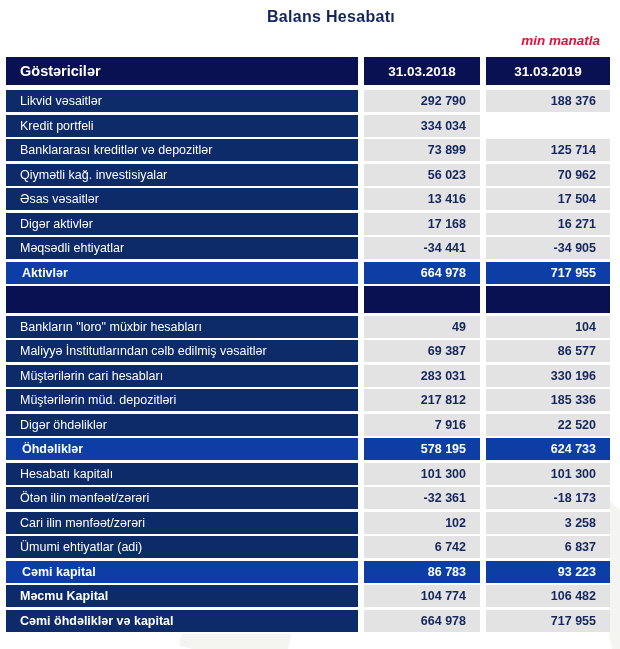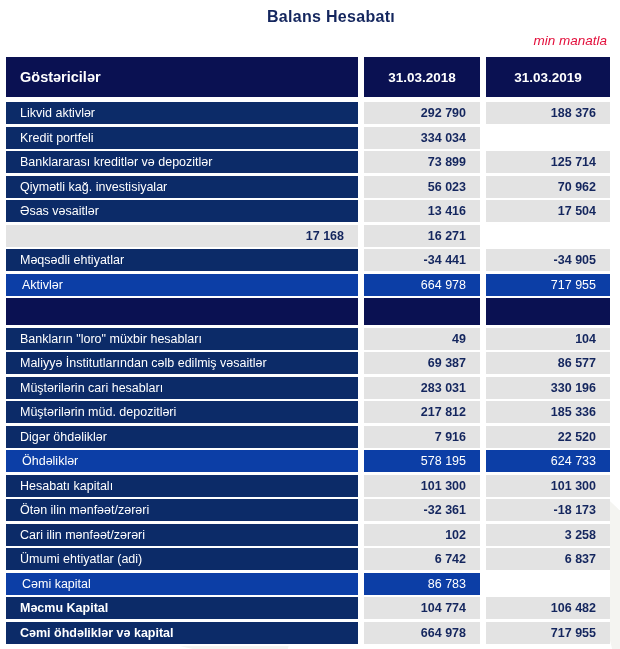--- a/index.html
+++ b/index.html
@@ -24,22 +24,22 @@
     z-index:0;pointer-events:none;
   }
   .page-title{
     position:relative;z-index:2;
     text-align:center;padding-top:8px;
     font-size:16px;font-weight:700;color:var(--text-navy);
     letter-spacing:0.3px;
     padding-left:42px;
   }
   .unit-note{
-    position:absolute;z-index:2;top:33px;right:13px;
-    color:var(--accent-red);font-style:italic;font-weight:400;font-size:13.5px;
+    position:absolute;z-index:2;top:33px;right:20px;
+    color:var(--accent-red);font-style:italic;font-weight:700;font-size:13.5px;
   }
   .table{
     position:absolute;z-index:1;top:57px;left:6px;width:604px;
     background:#ffffff;
   }
   .row{
     display:grid;grid-template-columns:352px 116px 124px;column-gap:6px;
     margin-bottom:2.5px;
   }
   .cell{height:22px;display:flex;align-items:center;overflow:hidden;}
@@ -47,25 +47,25 @@
     background:var(--navy-row);color:#ffffff;
     padding-left:14px;font-size:12.5px;font-weight:400;
     white-space:nowrap;
   }
   .value-cell{
     background:var(--cell-gray);color:var(--text-navy);
     justify-content:flex-end;padding-right:14px;
     font-size:12.5px;font-weight:700;white-space:nowrap;
   }
   .row.header{margin-bottom:5px;}
-  .row.header .cell{height:40px;background:var(--navy-dark);color:#ffffff;font-weight:700;}
+  .row.header .cell{height:28px;background:var(--navy-dark);color:#ffffff;font-weight:700;}
   .row.header .label-cell{font-size:14.5px;}
   .row.header .value-cell{justify-content:center;padding-right:0;font-size:13.5px;text-align:center;}
   .row.total .label-cell,
-  .row.total .value-cell{background:var(--total-blue);color:#ffffff;font-weight:400;padding-left:16px;}
+  .row.total .value-cell{background:var(--total-blue);color:#ffffff;font-weight:700;padding-left:16px;}
   .row.spacer .cell{height:27px;background:var(--navy-dark);}
   .row.spacer{margin-bottom:2.5px;}
   .row.bold .label-cell{font-weight:700;}
   .row.bold .value-cell{font-weight:700;}
 </style>
 </head>
 <body>
 
 <div class="page">
 
@@ -94,21 +94,21 @@
   <div class="unit-note">min manatla</div>
 
   <div class="table">
     <div class="row header">
       <div class="cell label-cell">Göstəricilər</div>
       <div class="cell value-cell">31.03.2018</div>
       <div class="cell value-cell">31.03.2019</div>
     </div>
     <div id="rows">
         <div class="row normal">
-          <div class="cell label-cell">Likvid aktivlər</div>
+          <div class="cell label-cell">Likvid vəsaitlər</div>
           <div class="cell value-cell">292 790</div>
           <div class="cell value-cell">188 376</div>
         </div>
         <div class="row normal">
           <div class="cell label-cell">Kredit portfeli</div>
           <div class="cell value-cell">334 034</div>
         </div>
         <div class="row normal">
           <div class="cell label-cell">Banklararası kreditlər və depozitlər</div>
           <div class="cell value-cell">73 899</div>
@@ -118,20 +118,21 @@
           <div class="cell label-cell">Qiymətli kağ. investisiyalar</div>
           <div class="cell value-cell">56 023</div>
           <div class="cell value-cell">70 962</div>
         </div>
         <div class="row normal">
           <div class="cell label-cell">Əsas vəsaitlər</div>
           <div class="cell value-cell">13 416</div>
           <div class="cell value-cell">17 504</div>
         </div>
         <div class="row normal">
+          <div class="cell label-cell">Digər aktivlər</div>
           <div class="cell value-cell">17 168</div>
           <div class="cell value-cell">16 271</div>
         </div>
         <div class="row normal">
           <div class="cell label-cell">Məqsədli ehtiyatlar</div>
           <div class="cell value-cell">-34 441</div>
           <div class="cell value-cell">-34 905</div>
         </div>
         <div class="row total">
           <div class="cell label-cell">Aktivlər</div>
@@ -189,20 +190,21 @@
           <div class="cell value-cell">3 258</div>
         </div>
         <div class="row normal">
           <div class="cell label-cell">Ümumi ehtiyatlar (adi)</div>
           <div class="cell value-cell">6 742</div>
           <div class="cell value-cell">6 837</div>
         </div>
         <div class="row total">
           <div class="cell label-cell">Cəmi kapital</div>
           <div class="cell value-cell">86 783</div>
+          <div class="cell value-cell">93 223</div>
         </div>
         <div class="row bold">
           <div class="cell label-cell">Məcmu Kapital</div>
           <div class="cell value-cell">104 774</div>
           <div class="cell value-cell">106 482</div>
         </div>
         <div class="row bold">
           <div class="cell label-cell">Cəmi öhdəliklər və kapital</div>
           <div class="cell value-cell">664 978</div>
           <div class="cell value-cell">717 955</div>

